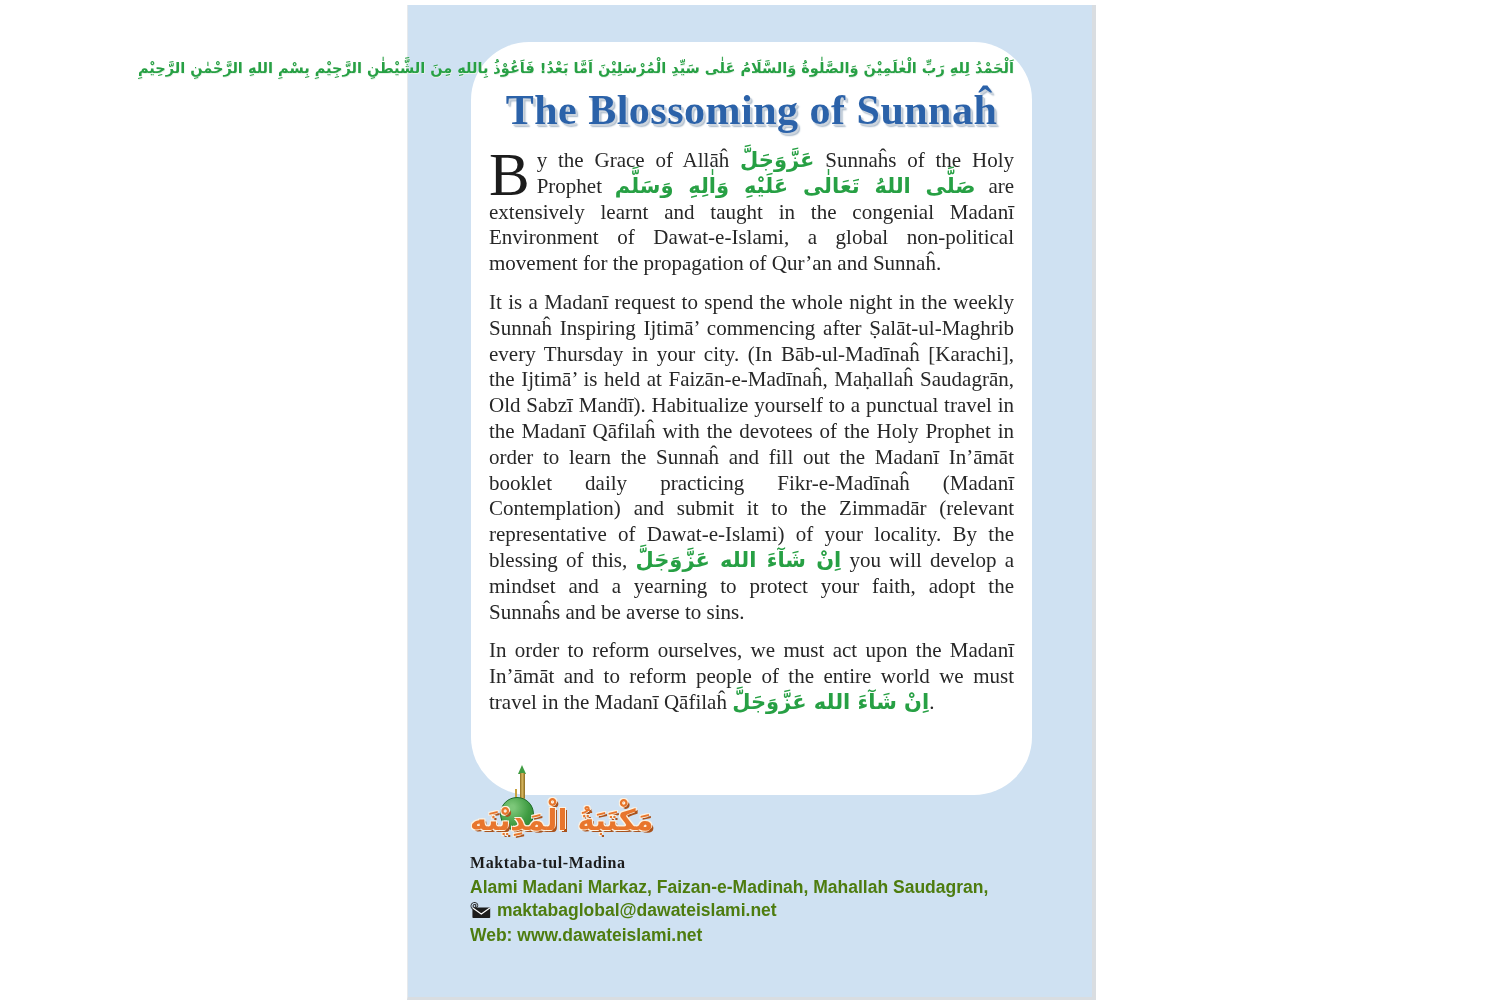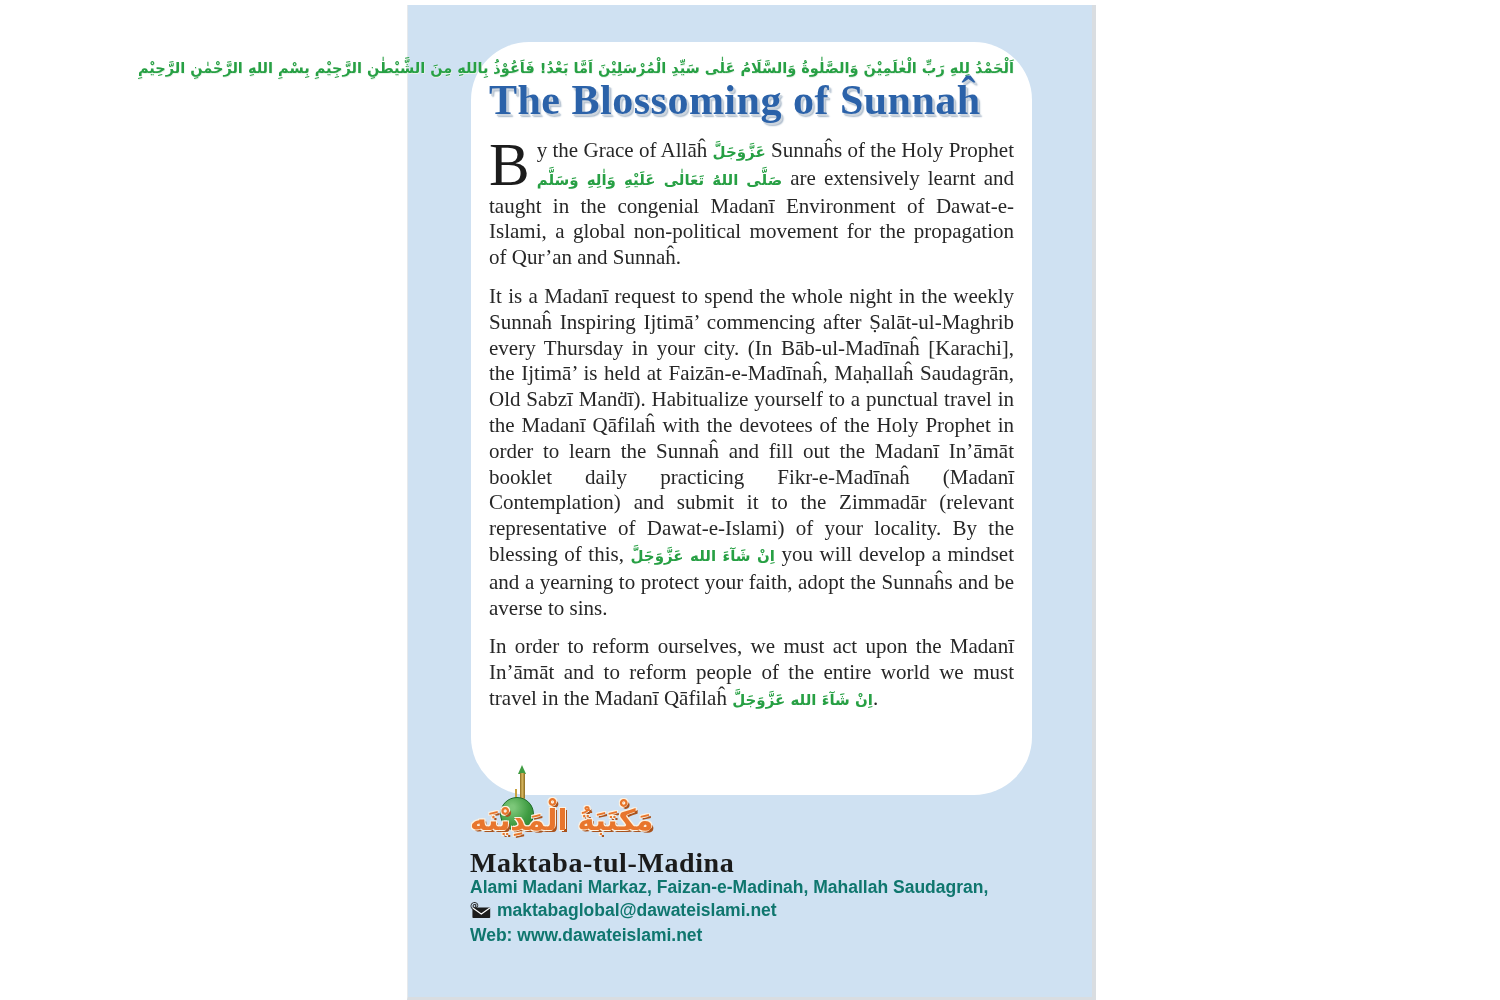--- a/index.html
+++ b/index.html
@@ -27,20 +27,22 @@
     text-align:center;
     font-family:"DejaVu Sans",sans-serif;
     font-weight:700;
     font-size:14.5px;
     color:var(--arabic_green,#27a044);
     text-shadow:0.5px 0.5px 0 #e8f3e9;
     direction:rtl;
     white-space:nowrap;
   }
   .title{
+    margin-top:10px;
+    text-align:center;
     font-family:"Liberation Serif","DejaVu Serif",serif;
     font-weight:700;
     font-size:42px;
     letter-spacing:0.5px;
     color:var(--title_blue,#2b62a9);
     text-shadow:1.5px 1.5px 0 #ccd4dd, 2.5px 2.5px 1.5px #a9b9ca;
   }
   .body-copy{
     margin-top:14px;
     font-size:21px;
@@ -55,21 +57,21 @@
     line-height:48px;
     padding:3px 7px 0 0;
     color:#1c1c1c;
     font-weight:400;
   }
   .seg-n{}
   .seg-bq{font-weight:700;}
   .seg-ar{
     font-family:"DejaVu Sans",sans-serif;
     font-weight:700;
-    font-size:15px;
+    font-size:21px;
     color:var(--arabic_green,#27a044);
   }
   .seg-orange{
     font-weight:700;
     color:var(--highlight_orange,#ef8e18);
   }
   #footer{
     position:absolute;left:62px;top:782px;width:580px;
     color:#232323;
   }
@@ -101,26 +103,26 @@
     font-family:"DejaVu Sans",sans-serif;
     font-weight:700;font-size:29px;line-height:34px;
     color:var(--logo_orange,#e8762d);
     direction:rtl;
     text-shadow:-1px -1px 0 #fdf3e2, 1px -1px 0 #fdf3e2, -1px 1px 0 #fdf3e2, 2px 2px 0 #a9521c;
     white-space:nowrap;
     text-align:center;
   }
   .publisher{
     font-family:"Liberation Serif","DejaVu Serif",serif;
-    font-weight:700;font-size:28px;line-height:27px;
+    font-weight:700;font-size:16px;line-height:27px;
     letter-spacing:0.6px;color:#1b1b1b;
   }
   .contact{
     font-family:"Liberation Sans","DejaVu Sans",sans-serif;
-    font-weight:700;font-size:17.5px;line-height:22.5px;color:#0f766e;
+    font-weight:700;font-size:17.5px;line-height:22.5px;color:#4d7c0f;
   }
   .contact-row{white-space:nowrap;}
   .icon{display:inline-block;vertical-align:-3px;margin-right:6px;}
 </style>
 </head>
 <body>
 
 <div id="page">
 
   <div id="card">

